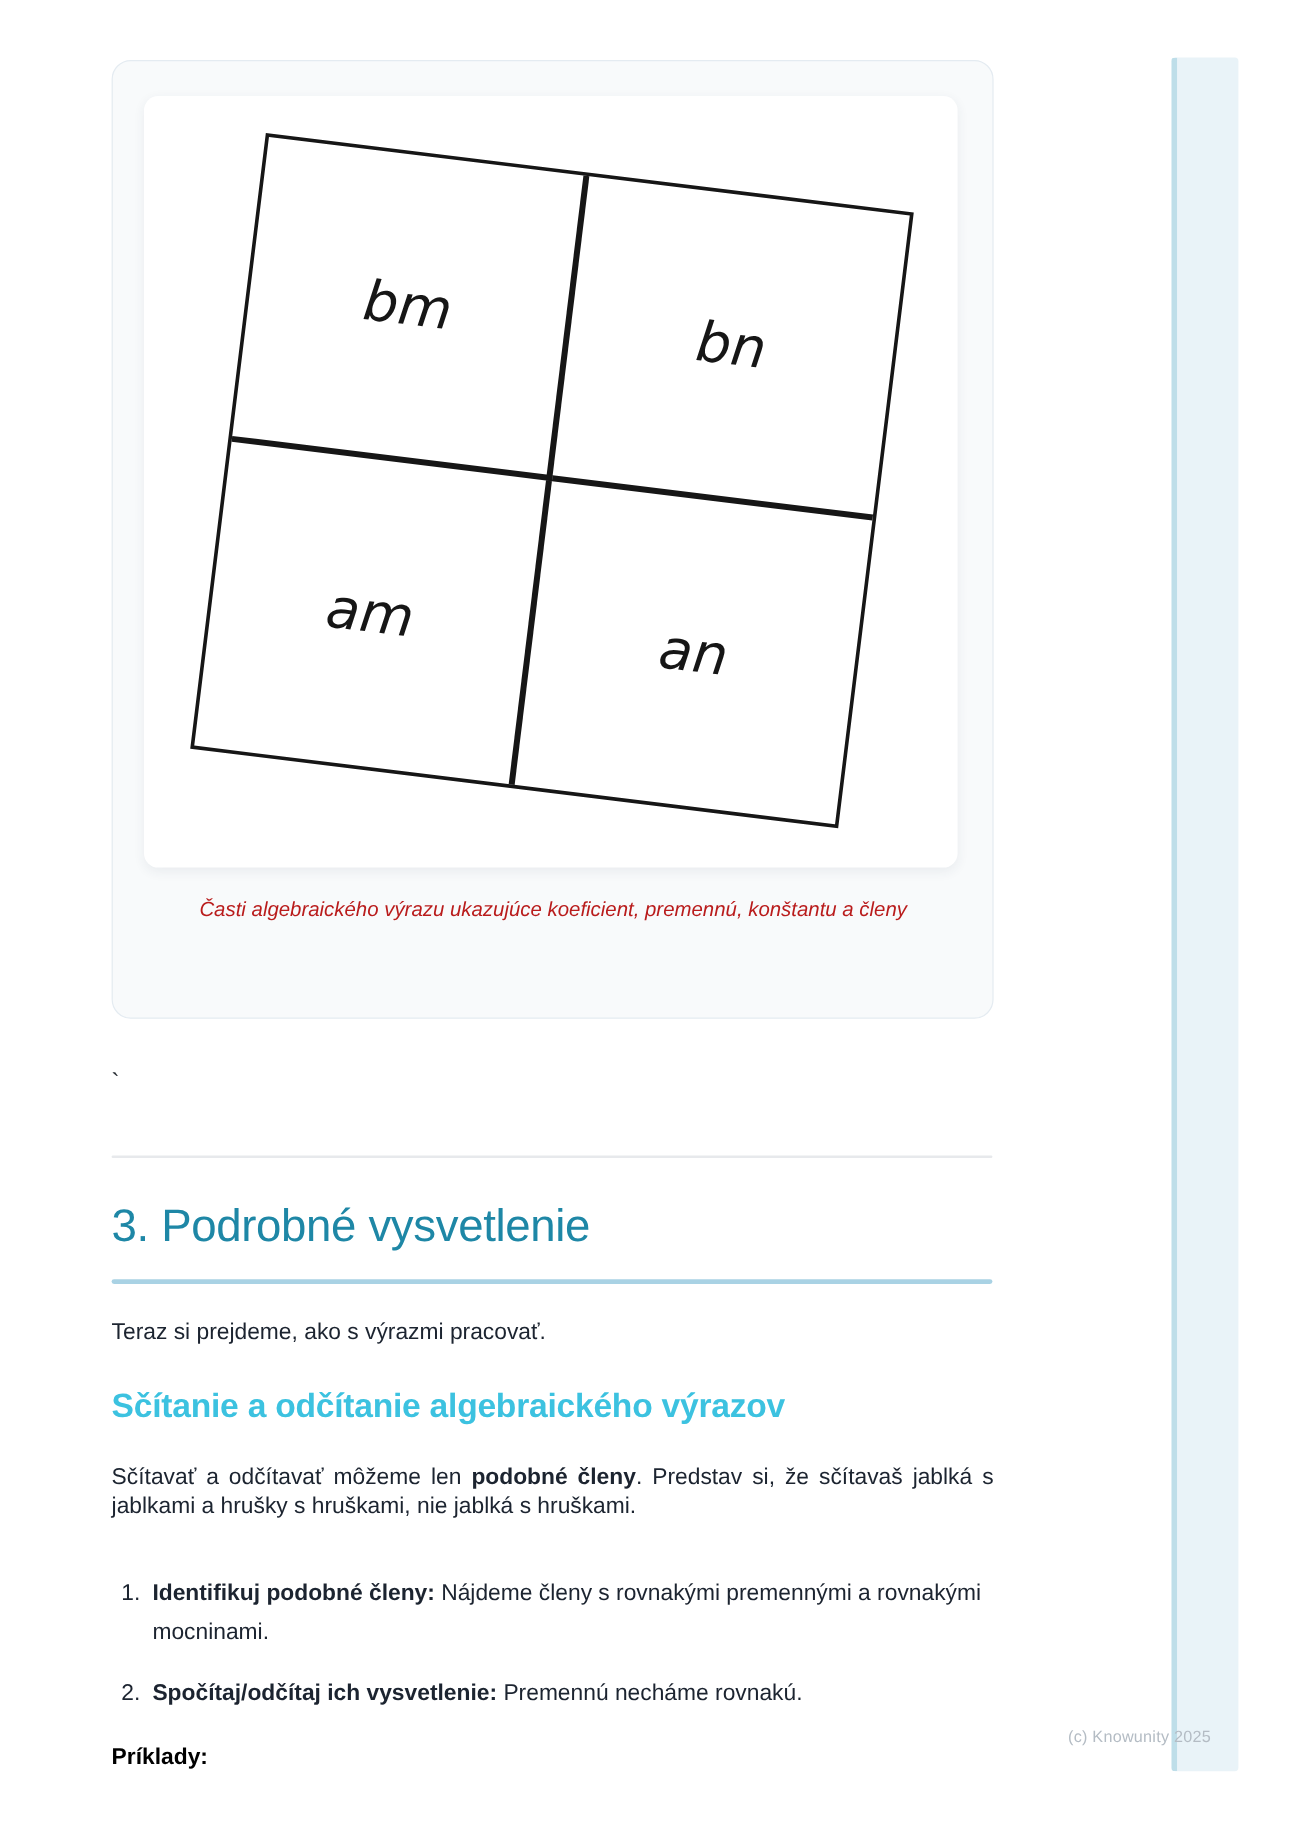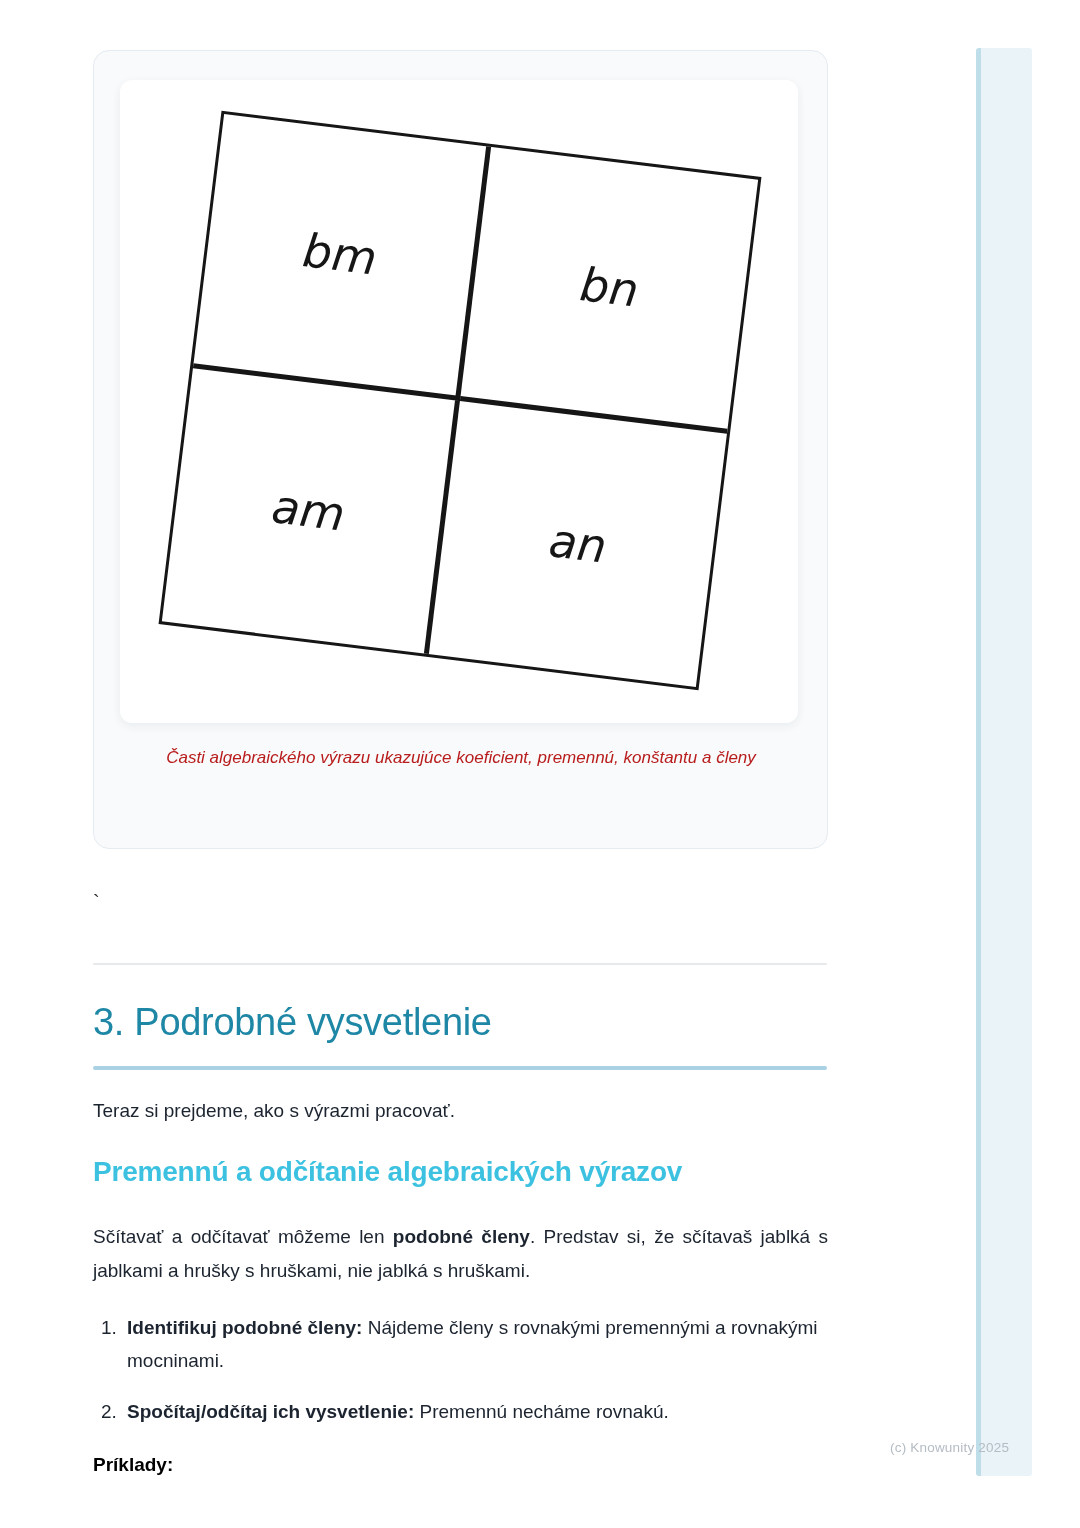--- a/index.html
+++ b/index.html
@@ -56,21 +56,21 @@
   }
   .heading-rule{left:93px;top:1066px;width:734px;height:4px;background:#a9d2e4;border-radius:2px;}
   .intro-paragraph{left:93px;top:1096px;width:735px;margin:0;font-size:19px;line-height:30px;color:#1c2430;}
   .sub-heading{
     left:93px;top:1156px;width:740px;margin:0;
     font-size:28px;font-weight:bold;letter-spacing:-0.2px;
     color:#3cc2e0;
   }
   .body-paragraph{
     left:93px;top:1220px;width:735px;margin:0;
-    font-size:19px;line-height:34px;text-align:justify;color:#1c2430;
+    font-size:19px;line-height:24px;text-align:justify;color:#1c2430;
   }
   .body-paragraph .b{font-weight:bold;}
 
   .steps{
     left:93px;top:1311px;width:726px;margin:0;padding:0;list-style:none;
     font-size:19px;line-height:33px;color:#1c2430;
   }
   .steps li{position:relative;padding-left:34px;margin:0 0 18px 0;}
   .steps .li-num{position:absolute;left:8px;top:0;}
   .steps .li-bold{font-weight:bold;}
@@ -113,21 +113,21 @@
 
 <span class="abs stray-backtick">`</span>
 
 <div class="abs divider"></div>
 
 <h2 class="abs section-heading">3. Podrobné vysvetlenie</h2>
 <div class="abs heading-rule"></div>
 
 <p class="abs intro-paragraph">Teraz si prejdeme, ako s výrazmi pracovať.</p>
 
-<h3 class="abs sub-heading">Premennú a odčítanie algebraických výrazov</h3>
+<h3 class="abs sub-heading">Sčítanie a odčítanie algebraického výrazov</h3>
 
 <p class="abs body-paragraph"><span>Sčítavať a odčítavať môžeme len </span><span class="b">podobné členy</span><span>. Predstav si, že sčítavaš jablká s jablkami a hrušky s hruškami, nie jablká s hruškami.</span></p>
 
 <ol class="abs steps">
   <li><span class="li-num">1.</span><span class="li-bold">Identifikuj podobné členy:</span><span> Nájdeme členy s rovnakými premennými a rovnakými mocninami.</span></li>
   <li><span class="li-num">2.</span><span class="li-bold">Spočítaj/odčítaj ich vysvetlenie:</span><span> Premennú necháme rovnakú.</span></li>
 </ol>
 
 <p class="abs examples-label">Príklady:</p>
 

